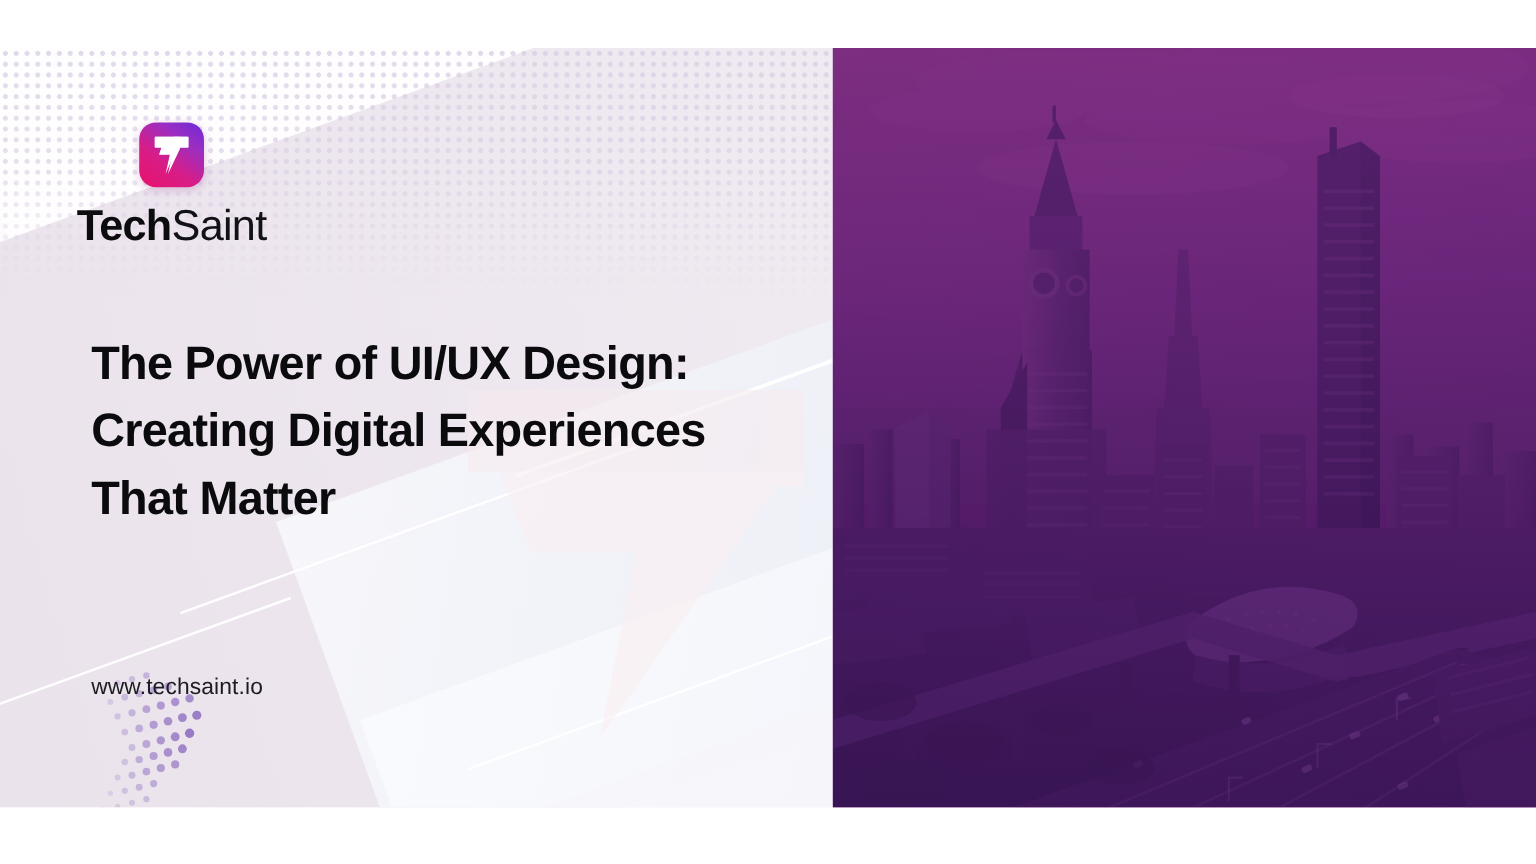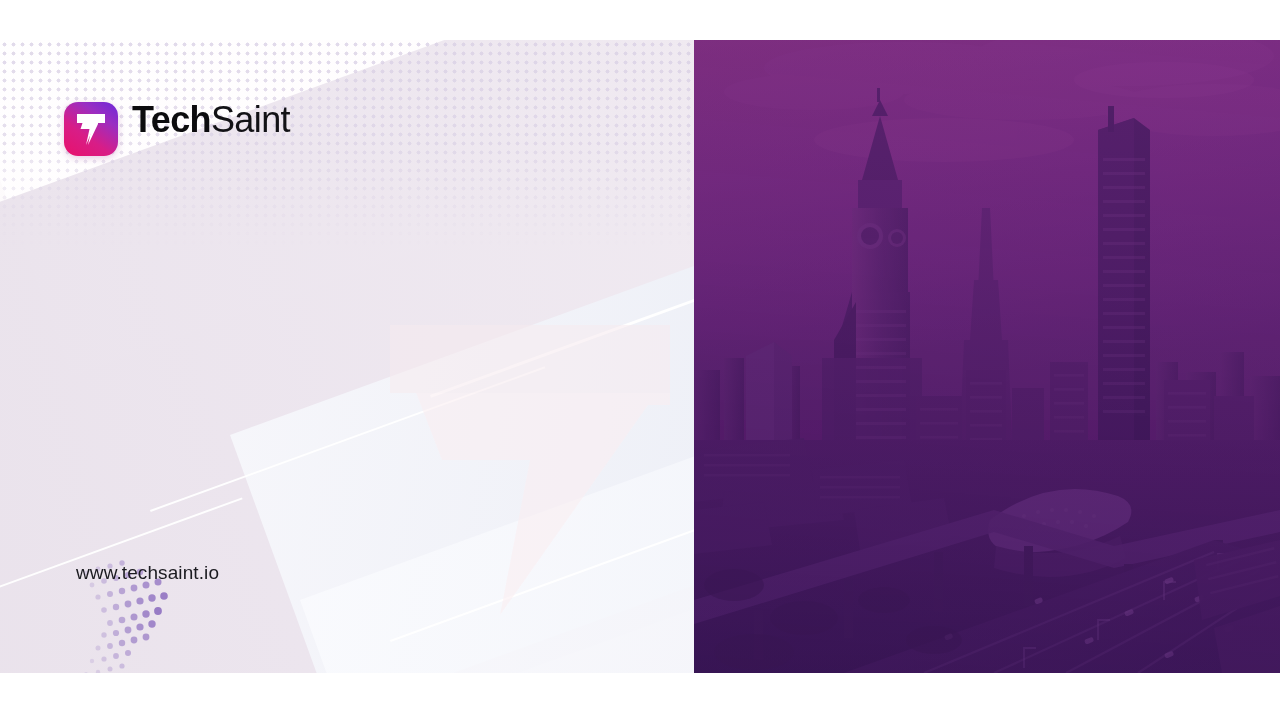--- a/index.html
+++ b/index.html
@@ -100,22 +100,23 @@
     position:absolute;
     left:72px; top:515px;
     width:120px; height:145px;
     pointer-events:none;
   }
   .chevron-dots svg { width:100%; height:100%; display:block; }
 
   
   .logo-row {
     position:absolute; left:64px; top:62px;
-    display:flex; gap:14px;
+    display:flex; align-items:center; gap:14px;
     z-index:6;
+    flex-direction:column;
   }
   .logo-mark {
     width:54px; height:54px; border-radius:14px;
     background:linear-gradient(35deg,#e8116b 0%,#d81d87 38%,#9a2ec2 72%,#6d28d9 100%);
     display:flex; align-items:center; justify-content:center;
     box-shadow:0 2px 7px rgba(140,30,130,.22);
   }
   .logo-mark svg { display:block; }
   .logo-word {
     font-size:36px;
@@ -265,20 +266,21 @@
           <path d="M3 3 H31 V12 H21.5 L12 34 L15.5 18 H6.5 L8.5 12 H3 Z" fill="#ffffff"></path>
           <rect x="3" y="3" width="28" height="9" rx="1" fill="#ffffff"></rect>
           <path d="M19 3 H24 V13 L14 34 L17.5 17.5 H8.5 Z" fill="#ffffff"></path>
         </svg>
       </div>
       <div class="logo-word">
         <span class="lw-bold">Tech</span><span class="lw-light">Saint</span>
       </div>
     </div>
 
+    <h1 class="headline">The Power of UI/UX Design: Creating Digital Experiences That Matter</h1>
 
     <div class="site-url">www.techsaint.io</div>
   </div>
 
   <div class="right-panel">
     <div class="photo">
       <svg viewBox="0 0 586 633" preserveAspectRatio="xMidYMid slice" xmlns="http://www.w3.org/2000/svg">
         <defs>
           <linearGradient id="skyG" x1="0" y1="0" x2="0.25" y2="1">
             <stop offset="0%" stop-color="#a8539f"></stop>

